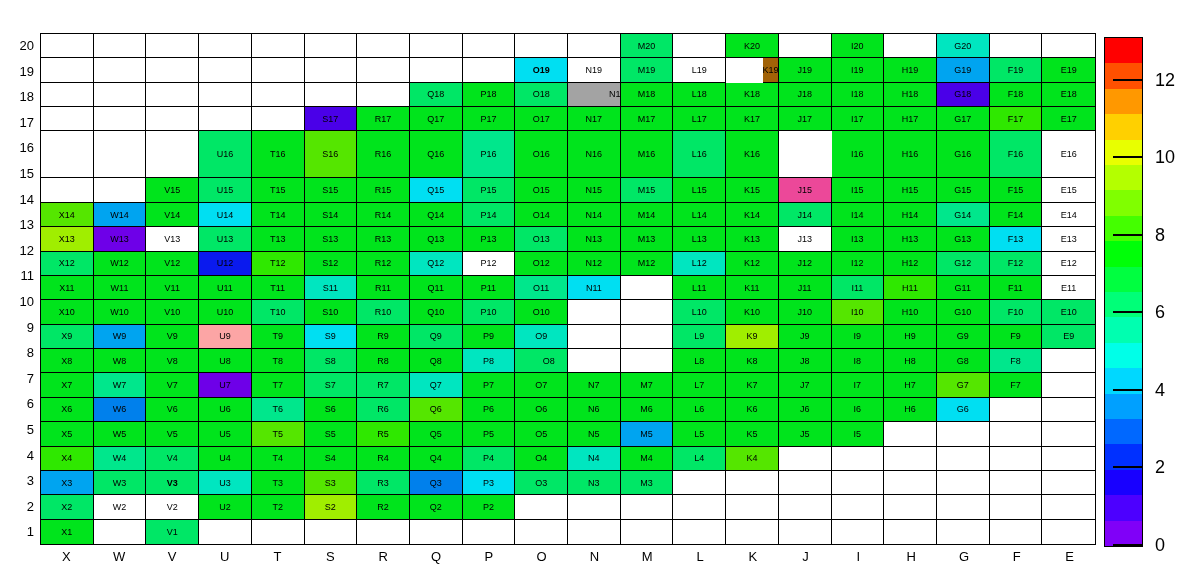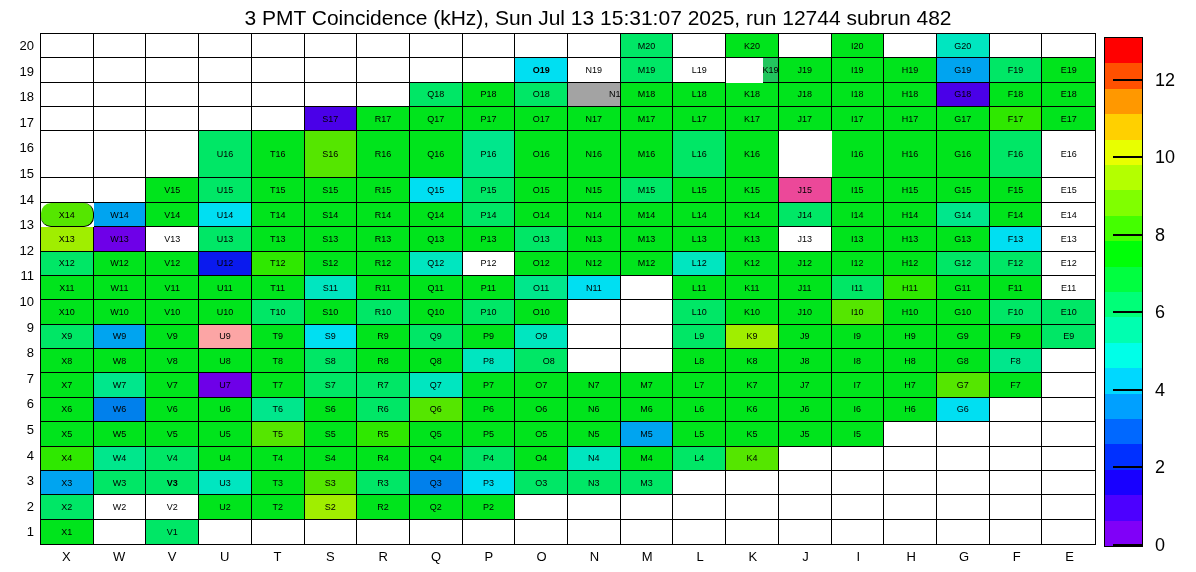--- a/index.html
+++ b/index.html
@@ -36,21 +36,20 @@
     border:1px solid #000;box-sizing:content-box;
   }
   .cb-band{position:absolute;left:0;width:37px;}
   .cb-tick{position:absolute;height:2px;background:#000;width:30px;}
   .cb-ticklab{position:absolute;font-size:18px;color:#000;transform:translateY(-50%);}
 </style>
 </head>
 <body>
 
 <div id="stage">
-  <div id="chart-title">3 PMT Coincidence (kHz), Sun Jul 13 15:31:07 2025, run 12744 subrun 482</div>
   <div id="grid">
       <div class="cell" style="background: rgb(255, 255, 255);"></div>
       <div class="cell" style="background: rgb(255, 255, 255);"></div>
       <div class="cell" style="background: rgb(255, 255, 255);"></div>
       <div class="cell" style="background: rgb(255, 255, 255);"></div>
       <div class="cell" style="background: rgb(255, 255, 255);"></div>
       <div class="cell" style="background: rgb(255, 255, 255);"></div>
       <div class="cell" style="background: rgb(255, 255, 255);"></div>
       <div class="cell" style="background: rgb(255, 255, 255);"></div>
       <div class="cell" style="background: rgb(255, 255, 255);"></div>
@@ -71,21 +70,21 @@
       <div class="cell" style="background: rgb(255, 255, 255);"></div>
       <div class="cell" style="background: rgb(255, 255, 255);"></div>
       <div class="cell" style="background: rgb(255, 255, 255);"></div>
       <div class="cell" style="background: rgb(255, 255, 255);"></div>
       <div class="cell" style="background: rgb(255, 255, 255);"></div>
       <div class="cell" style="background: rgb(255, 255, 255);"></div>
       <div class="cell" style="background: rgb(0, 223, 242); font-weight: bold;">O19</div>
       <div class="cell" style="background: rgb(255, 255, 255);">N19</div>
       <div class="cell" style="background: rgb(0, 231, 102);">M19</div>
       <div class="cell" style="background: rgb(255, 255, 255);">L19</div>
-      <div class="cell" style="background: #22c55e; margin-left: 37px;">K19</div>
+      <div class="cell" style="background: #a16207; margin-left: 37px;">K19</div>
       <div class="cell" style="background: rgb(0, 228, 28);">J19</div>
       <div class="cell" style="background: rgb(0, 228, 28);">I19</div>
       <div class="cell" style="background: rgb(0, 228, 28);">H19</div>
       <div class="cell" style="background: rgb(0, 164, 240);">G19</div>
       <div class="cell" style="background: rgb(0, 231, 102);">F19</div>
       <div class="cell" style="background: rgb(0, 228, 28);">E19</div>
       <div class="cell" style="background: rgb(255, 255, 255);"></div>
       <div class="cell" style="background: rgb(255, 255, 255);"></div>
       <div class="cell" style="background: rgb(255, 255, 255);"></div>
       <div class="cell" style="background: rgb(255, 255, 255);"></div>
@@ -158,21 +157,21 @@
       <div class="cell" style="background: rgb(0, 228, 28);">N15</div>
       <div class="cell" style="background: rgb(0, 231, 102);">M15</div>
       <div class="cell" style="background: rgb(0, 228, 28);">L15</div>
       <div class="cell" style="background: rgb(0, 228, 28);">K15</div>
       <div class="cell" style="background: #ec4899;">J15</div>
       <div class="cell" style="background: rgb(0, 228, 28);">I15</div>
       <div class="cell" style="background: rgb(0, 228, 28);">H15</div>
       <div class="cell" style="background: rgb(0, 228, 28);">G15</div>
       <div class="cell" style="background: rgb(0, 228, 28);">F15</div>
       <div class="cell" style="background: rgb(255, 255, 255);">E15</div>
-      <div class="cell" style="background: rgb(85, 230, 0); border-radius: 10px;">X14</div>
+      <div class="cell" style="background: rgb(85, 230, 0);">X14</div>
       <div class="cell" style="background: rgb(0, 164, 240);">W14</div>
       <div class="cell" style="background: rgb(0, 228, 28);">V14</div>
       <div class="cell" style="background: rgb(0, 223, 242);">U14</div>
       <div class="cell" style="background: rgb(0, 228, 28);">T14</div>
       <div class="cell" style="background: rgb(0, 228, 28);">S14</div>
       <div class="cell" style="background: rgb(0, 228, 28);">R14</div>
       <div class="cell" style="background: rgb(0, 228, 28);">Q14</div>
       <div class="cell" style="background: rgb(0, 231, 102);">P14</div>
       <div class="cell" style="background: rgb(0, 228, 28);">O14</div>
       <div class="cell" style="background: rgb(0, 228, 28);">N14</div>

